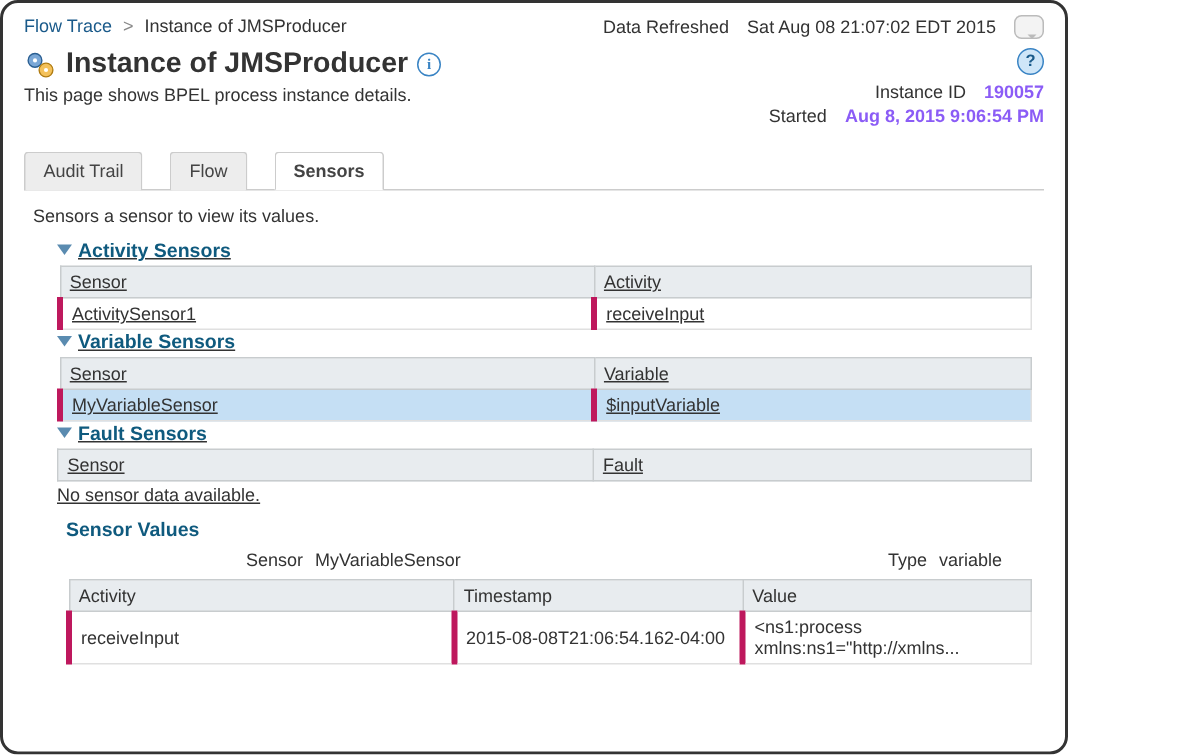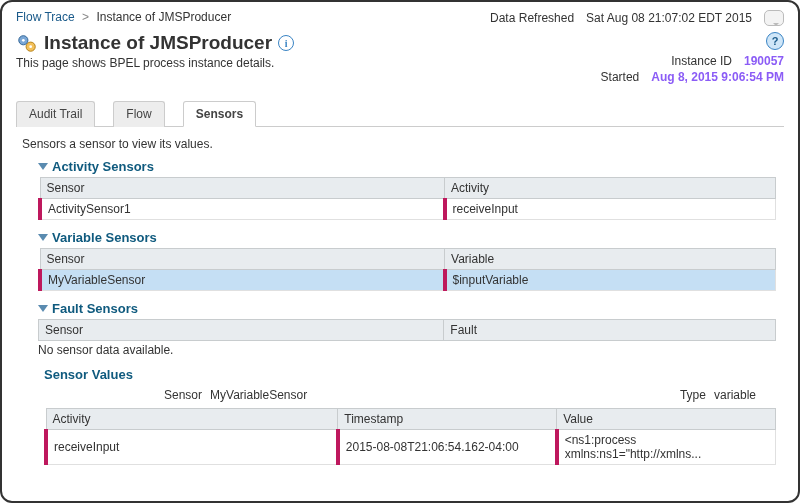--- a/index.html
+++ b/index.html
@@ -4,21 +4,21 @@
 <style>
   html, body {
     margin: 0;
     padding: 0;
     font-family: Arial, Helvetica, sans-serif;
     font-size: 12px;
     color: #333;
     background: #fff;
   }
   .container {
-    width: 800px;
+    width: 712px;
     height: 503px;
     box-sizing: border-box;
     border: 2px solid #333;
     border-radius: 12px;
     padding: 8px 14px;
     overflow: hidden;
     position: relative;
   }
   .top-row {
     display: flex;
@@ -143,21 +143,21 @@
     background: #fff;
     font-weight: bold;
     border-bottom: 1px solid #fff;
   }
   .instructions {
     margin: 10px 0 8px 6px;
   }
   .section {
     margin-left: 22px;
     margin-right: 8px;
-    margin-bottom: 10px;
+    text-decoration: underline;
   }
   .section-header {
     color: #0f5a7e;
     font-weight: bold;
     font-size: 13px;
     display: flex;
     align-items: center;
     gap: 2px;
     margin-bottom: 3px;
   }

